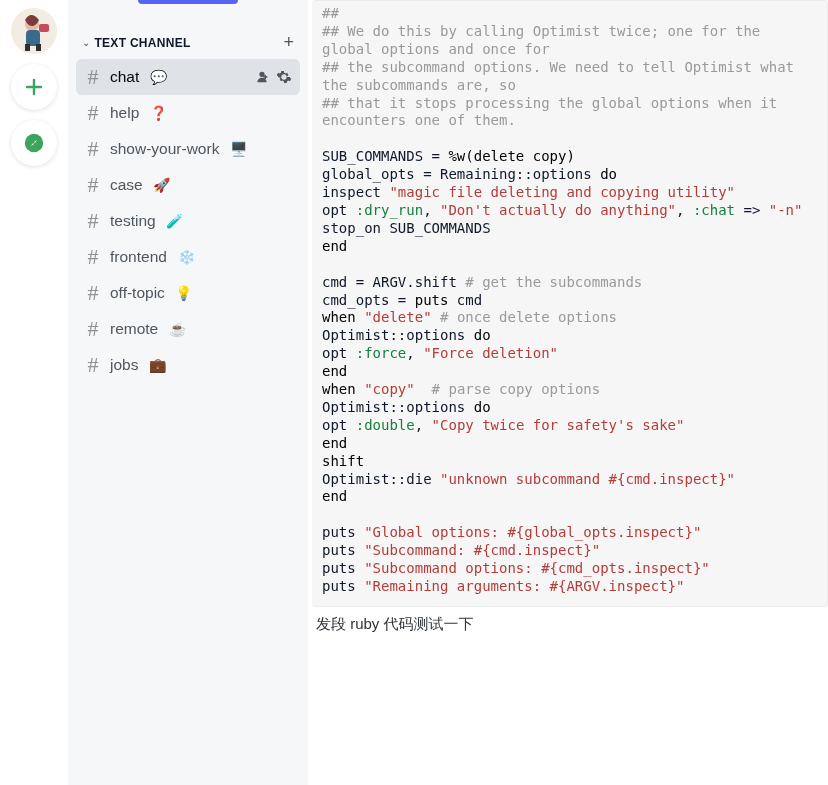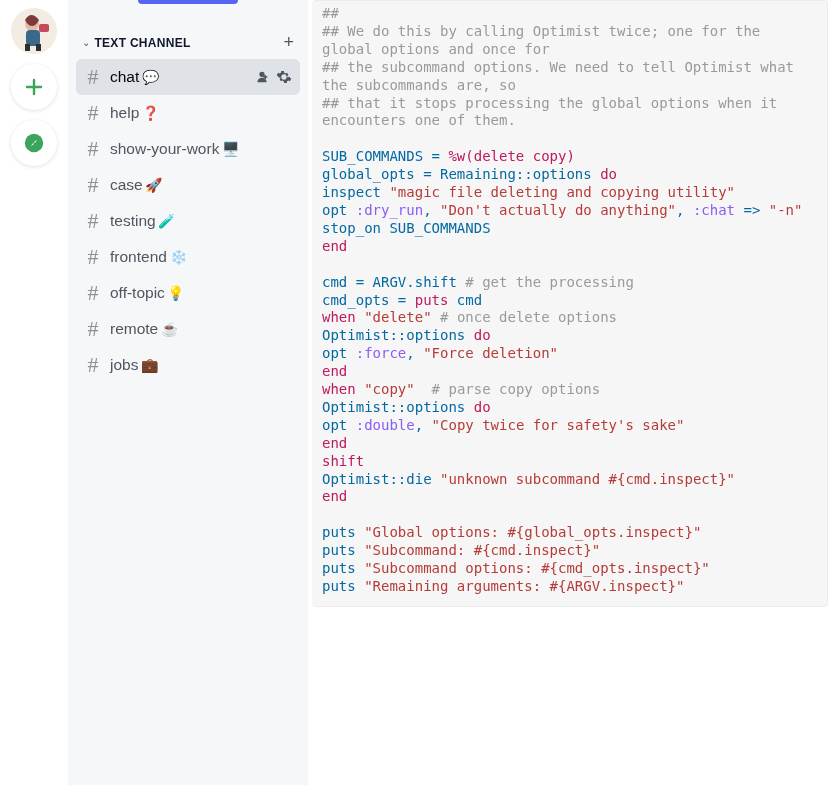--- a/index.html
+++ b/index.html
@@ -70,21 +70,21 @@
     color: #4f5660;
     font-size: 15.5px;
     cursor: pointer;
     gap: 8px;
   }
   .chan .hash {
     font-size: 22px; font-weight: 400; color: #8e9297;
     width: 18px; text-align: center;
     font-family: Georgia, serif;
   }
-  .chan .name { color:#4f5660; display:flex; align-items:center; gap:3px; }
+  .chan .name { color:#4f5660; display:flex; align-items:center; gap:11px; }
   .chan .emoji { font-size:14px; }
   .chan.selected {
     background: #dfe2e6;
   }
   .chan.selected .name { color:#060607; font-weight:500; }
   .chan .right-icons {
     margin-left: auto;
     display: flex; gap: 6px;
     color:#4f5660;
   }
@@ -102,24 +102,24 @@
     padding: 4px 10px 10px 10px;
     font-family: "Menlo", "Consolas", monospace;
     font-size: 14px;
     line-height: 1.28;
     white-space: pre-wrap;
     word-break: break-word;
     color: #2e3338;
     overflow: hidden;
   }
   .c-cm { color: #999a9b; }
-  .c-kw { color: #be185d; }   
-  .c-sym { color: #8b5cf6; }  
+  .c-kw { color: #000000; }   
+  .c-sym { color: #15803d; }  
   .c-str { color: #b53c38; }  
-  .c-id  { color: #0369a1; }
+  .c-id  { color: #0f172a; }
   .caption {
     font-size: 15px;
     color: #2e3338;
     padding-left: 8px;
   }
 </style>
 </head>
 <body>
 
 <div class="server-rail">
@@ -241,31 +241,32 @@
 <span class="c-cm">## the subcommand options. We need to tell Optimist what the subcommands are, so</span>
 <span class="c-cm">## that it stops processing the global options when it encounters one of them.</span>
 <span> </span>
 <span class="c-id">SUB_COMMANDS = </span><span class="c-kw">%w(delete copy)</span>
 <span class="c-id">global_opts = Remaining::options </span><span class="c-kw">do</span>
 <span class="c-id">inspect </span><span class="c-str">"magic file deleting and copying utility"</span>
 <span class="c-id">opt </span><span class="c-sym">:dry_run</span><span class="c-id">, </span><span class="c-str">"Don't actually do anything"</span><span class="c-id">, </span><span class="c-sym">:chat</span><span class="c-id"> =&gt; </span><span class="c-str">"-n"</span>
 <span class="c-id">stop_on SUB_COMMANDS</span>
 <span class="c-kw">end</span>
 <span> </span>
-<span class="c-id">cmd = ARGV.shift </span><span class="c-cm"># get the processing</span>
+<span class="c-id">cmd = ARGV.shift </span><span class="c-cm"># get the subcommands</span>
 <span class="c-id">cmd_opts = </span><span class="c-kw">puts</span><span class="c-id"> cmd</span>
 <span class="c-kw">when</span><span class="c-id"> </span><span class="c-str">"delete"</span><span class="c-id"> </span><span class="c-cm"># once delete options</span>
 <span class="c-id">Optimist::options </span><span class="c-kw">do</span>
 <span class="c-id">opt </span><span class="c-sym">:force</span><span class="c-id">, </span><span class="c-str">"Force deletion"</span>
 <span class="c-kw">end</span>
 <span class="c-kw">when</span><span class="c-id"> </span><span class="c-str">"copy"</span><span class="c-id">  </span><span class="c-cm"># parse copy options</span>
 <span class="c-id">Optimist::options </span><span class="c-kw">do</span>
 <span class="c-id">opt </span><span class="c-sym">:double</span><span class="c-id">, </span><span class="c-str">"Copy twice for safety's sake"</span>
 <span class="c-kw">end</span>
 <span class="c-kw">shift</span>
 <span class="c-id">Optimist::die </span><span class="c-str">"unknown subcommand #{cmd.inspect}"</span>
 <span class="c-kw">end</span>
 <span> </span>
 <span class="c-id">puts </span><span class="c-str">"Global options: #{global_opts.inspect}"</span>
 <span class="c-id">puts </span><span class="c-str">"Subcommand: #{cmd.inspect}"</span>
 <span class="c-id">puts </span><span class="c-str">"Subcommand options: #{cmd_opts.inspect}"</span>
 <span class="c-id">puts </span><span class="c-str">"Remaining arguments: #{ARGV.inspect}"</span></div>
+  <div class="caption">发段 ruby 代码测试一下</div>
 </div>
 
 </body></html>

